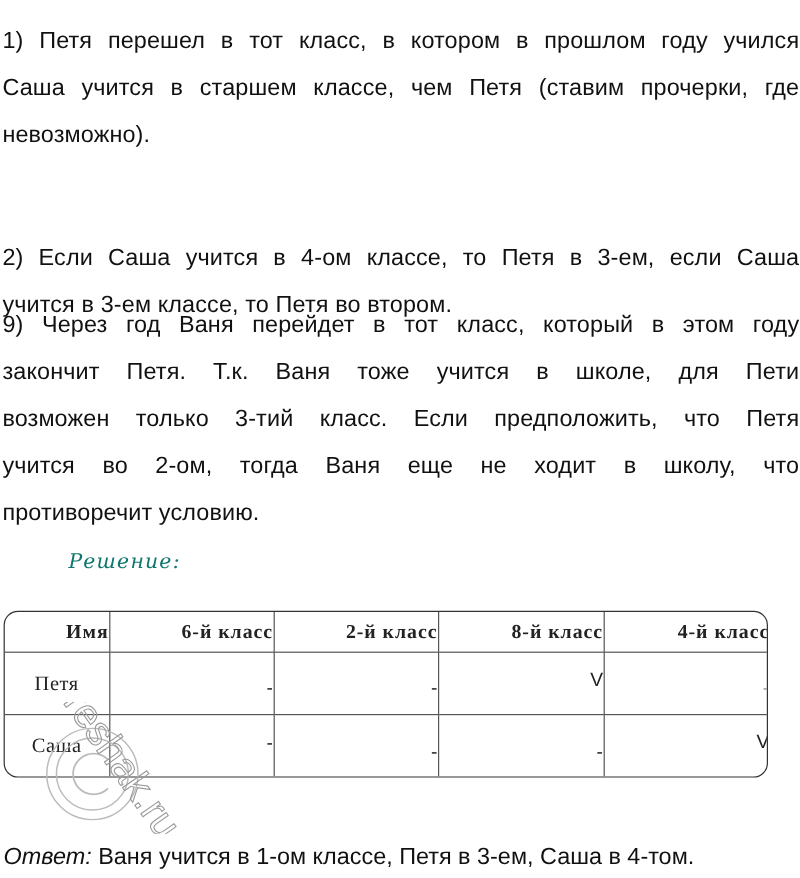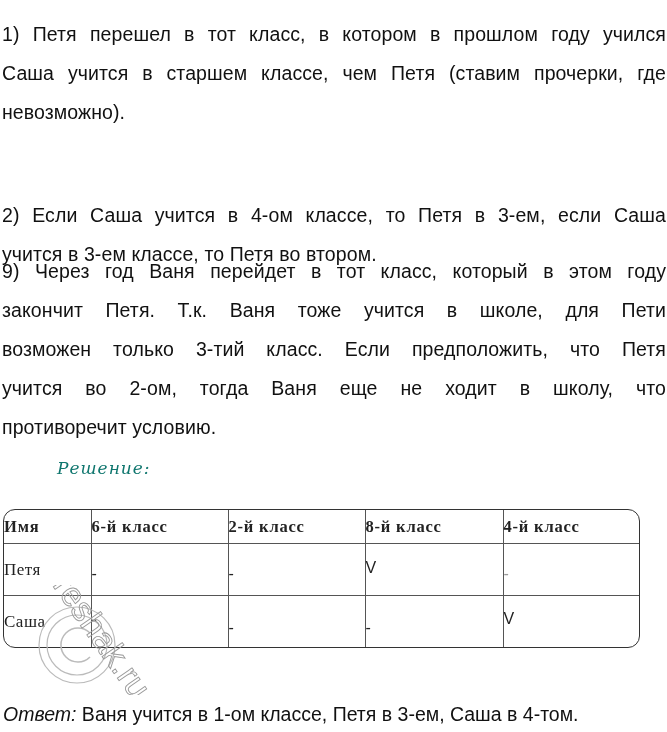--- a/index.html
+++ b/index.html
@@ -22,29 +22,29 @@
       font-family: "DejaVu Serif", serif; font-style: italic;
       font-size: 17px; color: #0f766e; letter-spacing: 1px;
     }
     .table-wrap {
       position: absolute; left: 3px; top: 509px; width: 637px; height: 139px;
       border: 1.5px solid #333; border-radius: 12px; overflow: hidden;
       box-sizing: border-box;
     }
     table { border-collapse: collapse; width: 100%; height: 100%; table-layout: fixed; }
     td, th {
-      border: 1px solid #555; padding: 0; text-align: left; vertical-align: middle;
+      border: 1px solid #555; padding: 0; text-align: right; vertical-align: middle;
       font-family: "Liberation Serif", serif; font-size: 16.5px; color: #222;
     }
     tr:first-child th { border-top: none; }
     tr:last-child td { border-bottom: none; }
     tr th:first-child, tr td:first-child { border-left: none; }
     tr th:last-child, tr td:last-child { border-right: none; }
     th { font-weight: bold; letter-spacing: 0.8px; height: 33px; }
-    td.name { text-align: left; font-size: 17px; letter-spacing: 0.5px; }
+    td.name { text-align: center; font-size: 17px; letter-spacing: 0.5px; }
     td.mark { font-family: "Liberation Sans", sans-serif; font-size: 16px; }
     td.mark span { position: relative; }
     .c1 { width: 87px; } .c2 { width: 137px; } .c3 { width: 137px; } .c4 { width: 138px; } .c5 { width: 138px; }
     .answer {
       position: absolute; left: 3px; top: 703px; font-size: 19.5px; white-space: nowrap;
     }
     .answer .lbl { font-style: italic; text-align: center; }
     .watermark {
       position: absolute; left: 30px; top: 585px; pointer-events: none;
     }

